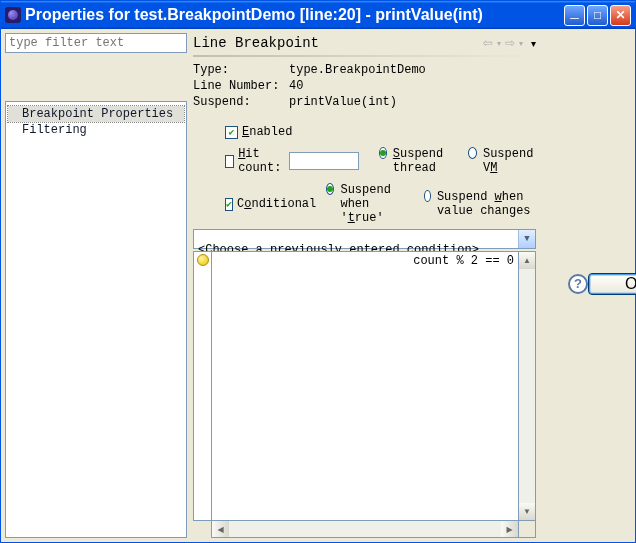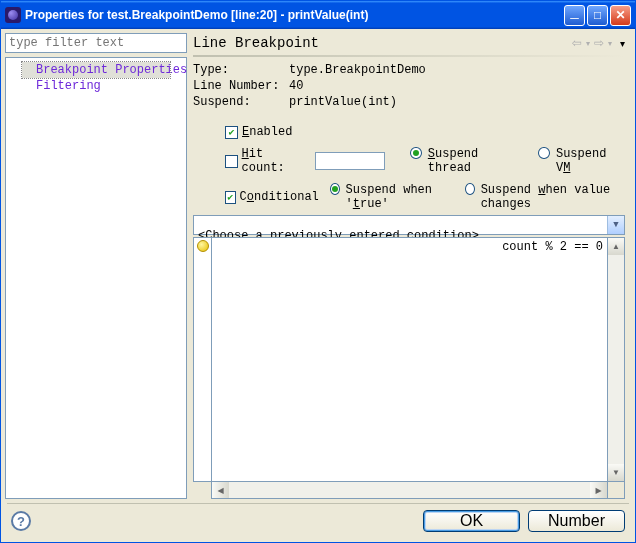--- a/index.html
+++ b/index.html
@@ -1,30 +1,30 @@
 <!DOCTYPE html>
 <html><head>
 <meta charset="utf-8">
 <style>
 * { box-sizing: border-box; margin: 0; padding: 0; }
 body { font-family: "Microsoft Sans Serif", Tahoma, sans-serif; font-size: 11px; background: #ece9d8; width: 636px; height: 543px; overflow: hidden; }
 .window { width: 636px; height: 543px; border: 1px solid #0054e3; background: #ece9d8; display: flex; flex-direction: column; }
 .titlebar { height: 28px; background: linear-gradient(to bottom, #3a95ff 0%, #0054e3 8%, #0054e3 92%, #003bb0 100%); display: flex; align-items: center; padding: 0 4px; color: #fff; font-weight: bold; }
 .titlebar .app-icon { width: 16px; height: 16px; margin-right: 4px; background: #2a1a6a; border-radius: 3px; position: relative; }
 .titlebar .app-icon::after { content: ""; position: absolute; top: 3px; left: 3px; width: 10px; height: 10px; border-radius: 50%; background: radial-gradient(circle at 30% 30%, #9b8cf0, #4030a0); }
-.titlebar .title-text { flex: 1; font-size: 12px; white-space: nowrap; overflow: hidden; }
+.titlebar .title-text { flex: 1; font-size: 16px; white-space: nowrap; overflow: hidden; }
 .winbtns { display: flex; gap: 2px; }
 .winbtn { width: 21px; height: 21px; border: 1px solid #fff; border-radius: 3px; display: flex; align-items: center; justify-content: center; color: #fff; font-weight: bold; font-size: 12px; }
 .winbtn.min, .winbtn.max { background: linear-gradient(to bottom, #6fa7ff, #1f5cd0); }
 .winbtn.close { background: linear-gradient(to bottom, #f79e88, #d43a1b); }
-.content { flex: 1; display: flex; flex-direction: column; }
+.content { flex: 1; display: flex; flex-direction: row; }
 .main { flex: 1; display: flex; padding: 4px; gap: 4px; }
 .sidebar { width: 182px; display: flex; flex-direction: column; }
 .filter-input { font-family: "Courier New", monospace; font-size: 12px; color: #9a9a9a; border: 1px solid #7f9db9; background: #fff; padding: 2px 3px; height: 20px; margin-bottom: 4px; }
-.tree { flex: 1; border: 1px solid #7f9db9; background: #fff; padding: 4px 16px; font-family: "Courier New", monospace; font-size: 12px; color: #6d28d9; }
+.tree { flex: 1; border: 1px solid #7f9db9; background: #fff; padding: 4px 2px; font-family: "Courier New", monospace; font-size: 12px; color: #0f172a; margin-top: 44px; }
 .tree-item { padding: 1px 4px 1px 14px; white-space: nowrap; cursor: default; }
 .tree-item.selected { background: #e0e0d8; outline: 1px dotted #888; }
 .detail { flex: 1; display: flex; flex-direction: column; padding: 2px 6px 0 2px; }
 .detail-header { display: flex; }
 .detail-title { font-family: "Courier New", monospace; font-size: 14px; flex: 1; }
 .nav-arrows { display: flex; align-items: center; gap: 2px; color: #b0b0b0; font-size: 12px; }
 .nav-arrow { padding: 0 2px; }
 .menu-chevron { color: #000; font-size: 10px; padding-left: 6px; }
 .hr { height: 2px; background: linear-gradient(to right, #c0c0b0, #ece9d8); margin: 4px 0 6px 0; }
 .info-grid { font-family: "Courier New", monospace; font-size: 12px; }

